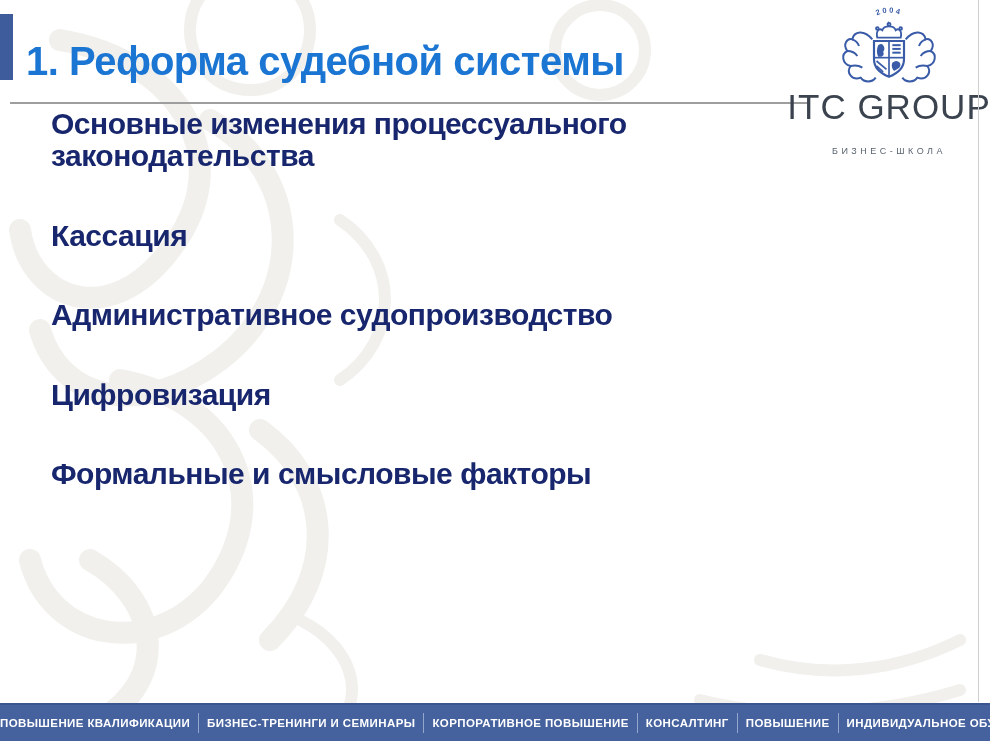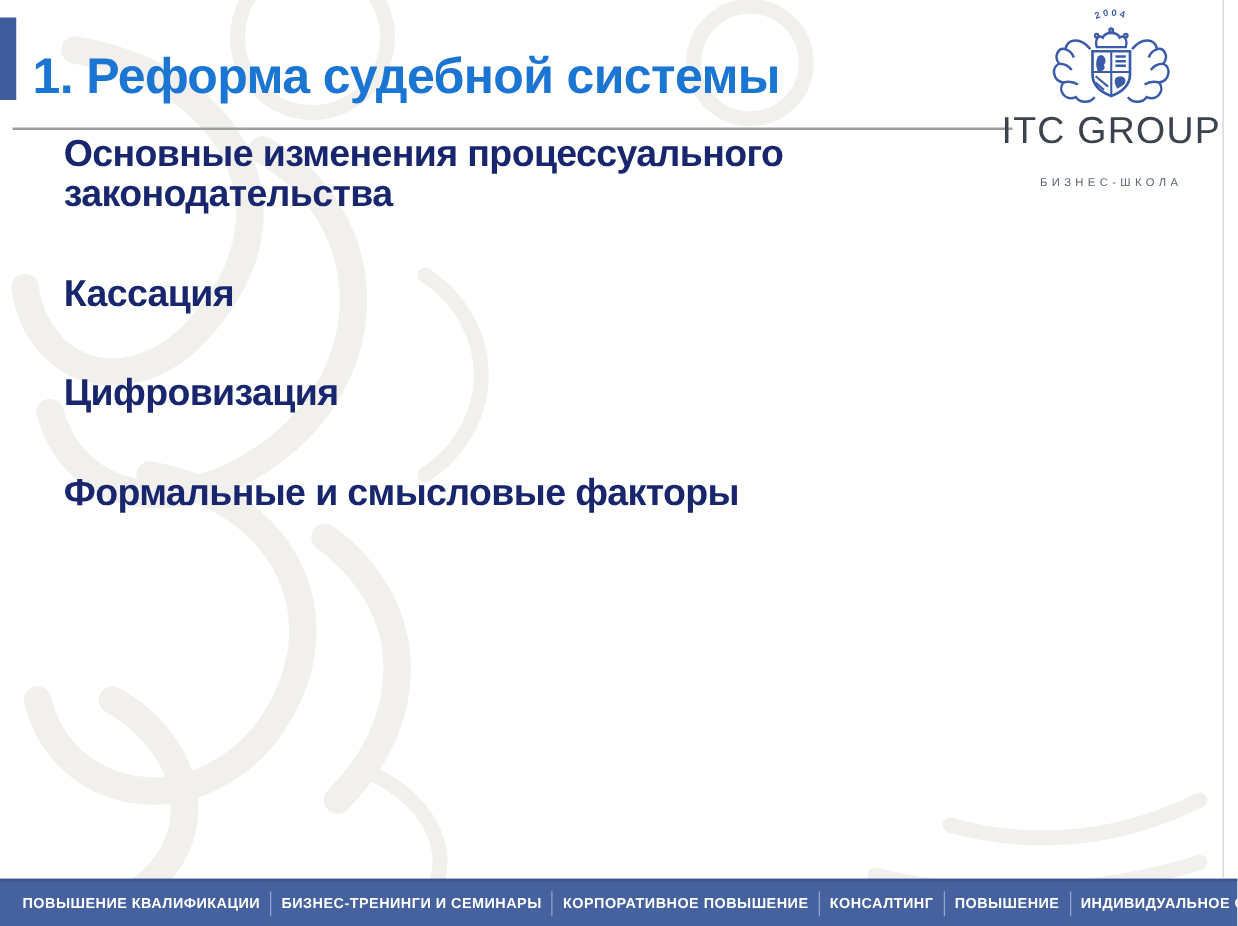--- a/index.html
+++ b/index.html
@@ -39,42 +39,42 @@
     position:absolute;left:10px;top:102px;width:800px;height:2px;
     background:#9E9E9E;
   }
   
   .logo{
     position:absolute;top:4px;right:16px;width:170px;
     display:flex;flex-direction:column;align-items:center;
   }
   .logo-crest{width:100px;height:84px;}
   .logo-name{
-    font-size:30px;color:#3A434E;letter-spacing:1px;
+    font-size:35px;color:#3A434E;letter-spacing:1px;
     line-height:1.05;margin-top:1px;white-space:nowrap;text-align:center;
   }
   .logo-sub{
     font-size:9px;color:#5A6470;letter-spacing:3.5px;
     margin-top:20px;white-space:nowrap;
   }
   
   .body-list{
     position:absolute;left:28px;top:108px;max-width:670px;margin-left:23px;
   }
   .body-item{
     font-size:30px;font-weight:bold;color:#17266D;
     line-height:1.08;letter-spacing:-0.5px;
   }
   .body-item + .body-item{margin-top:47px;}
   
   .footer{
     position:absolute;left:0;right:0;bottom:0;height:36px;
     background:#45619E;border-top:2px solid #3B5590;
     display:flex;align-items:center;
-    padding-left:18px;white-space:nowrap;
+    white-space:nowrap;
   }
   .footer-item{
     font-size:11.5px;font-weight:bold;color:#ffffff;
     letter-spacing:0.4px;
   }
   .footer-divider{
     width:1px;height:20px;background:#93A7CC;
     margin:0 8px;flex:0 0 1px;
   }
 </style>
@@ -143,20 +143,21 @@
         <path d="M104,42 q-6,2 -8,8 M110,56 q-8,0 -12,6 M106,74 q-8,-2 -14,2"></path>
       </g>
     </svg>
     <div class="logo-name">ITC GROUP</div>
     <div class="logo-sub">БИЗНЕС-ШКОЛА</div>
   </div>
 
   <div class="body-list">
     <div class="body-item">Основные изменения процессуального законодательства</div>
     <div class="body-item">Кассация</div>
+    <div class="body-item">Административное судопроизводство</div>
     <div class="body-item">Цифровизация</div>
     <div class="body-item">Формальные и смысловые факторы</div>
   </div>
 
   <div class="right-border"></div>
 
   <div class="footer">
     <span class="footer-item">ПОВЫШЕНИЕ КВАЛИФИКАЦИИ</span>
     <span class="footer-divider"></span>
     <span class="footer-item">БИЗНЕС-ТРЕНИНГИ И СЕМИНАРЫ</span>

